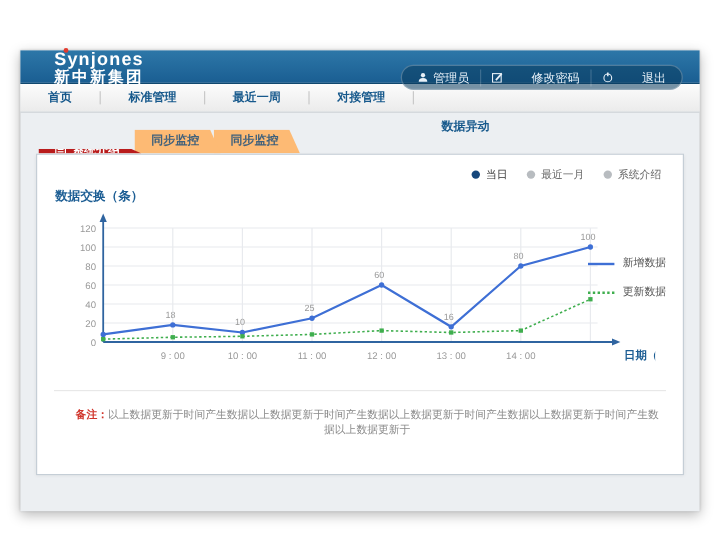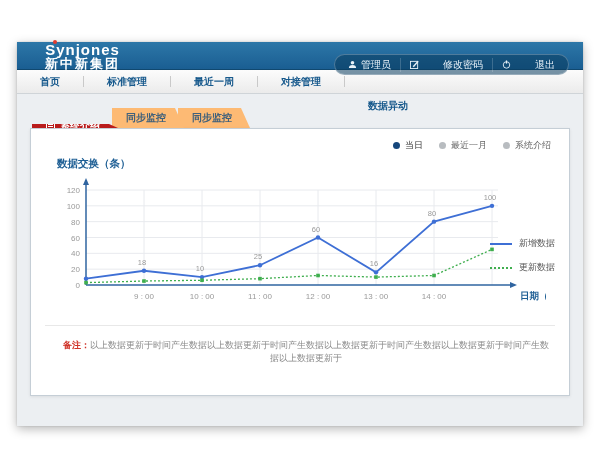--- a/index.html
+++ b/index.html
@@ -62,25 +62,25 @@
     height:268px; box-shadow:0 1px 3px rgba(0,0,0,.08);text-align:center;
   }
 
   
   .radio-row { position:absolute; top:10px; right:18px; display:flex; gap:16px; }
   .radio-item { display:flex; align-items:center; gap:5px; font-size:9px; color:#666; cursor:pointer; }
   .radio-dot { width:7px; height:7px; border-radius:50%; background:#b8bcc0; }
   .radio-item.selected .radio-dot { background:#16477c; }
   .radio-item.selected { color:#333; }
 
-  .y-axis-title { position:absolute; left:26px; top:28px; color:#1d5e94; font-size:10.5px; font-weight:bold; }
+  .y-axis-title { position:absolute; left:15px; top:28px; color:#1d5e94; font-size:10.5px; font-weight:bold; }
 
   .chart-wrap { position:absolute; left:10px; top:44px; }
 
-  .chart-legend { position:absolute; right:14px; top:84px;margin-top:24px; }
+  .chart-legend { position:absolute; right:14px; top:84px; }
   .legend-item { display:flex; align-items:center; gap:7px; margin-bottom:11px; }
   .legend-sample { width:22px; border-top-width:2px; height:0; }
   .legend-label { font-size:9px; color:#555; }
 
   .note-divider { position:absolute; left:14px; right:14px; top:196px; border-top:1px solid #e8e8e8; }
   .note { position:absolute; left:28px; right:16px; top:210px; font-size:9px; color:#8a8a8a; line-height:13px; }
   .note-prefix { color:#d0342a; font-weight:bold; }
 </style>
 </head>
 <body>

